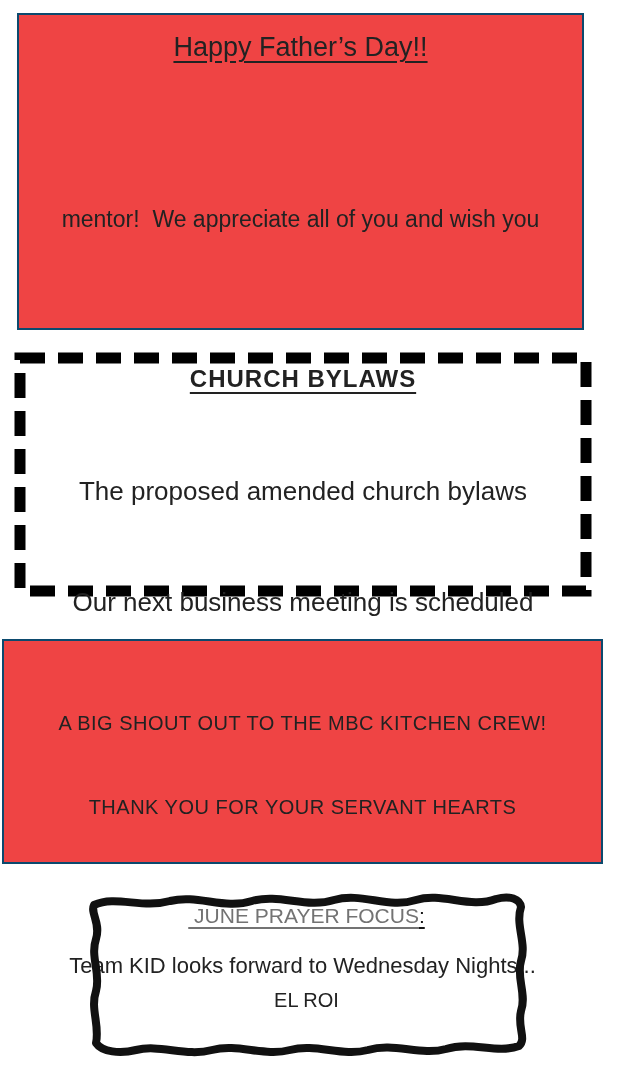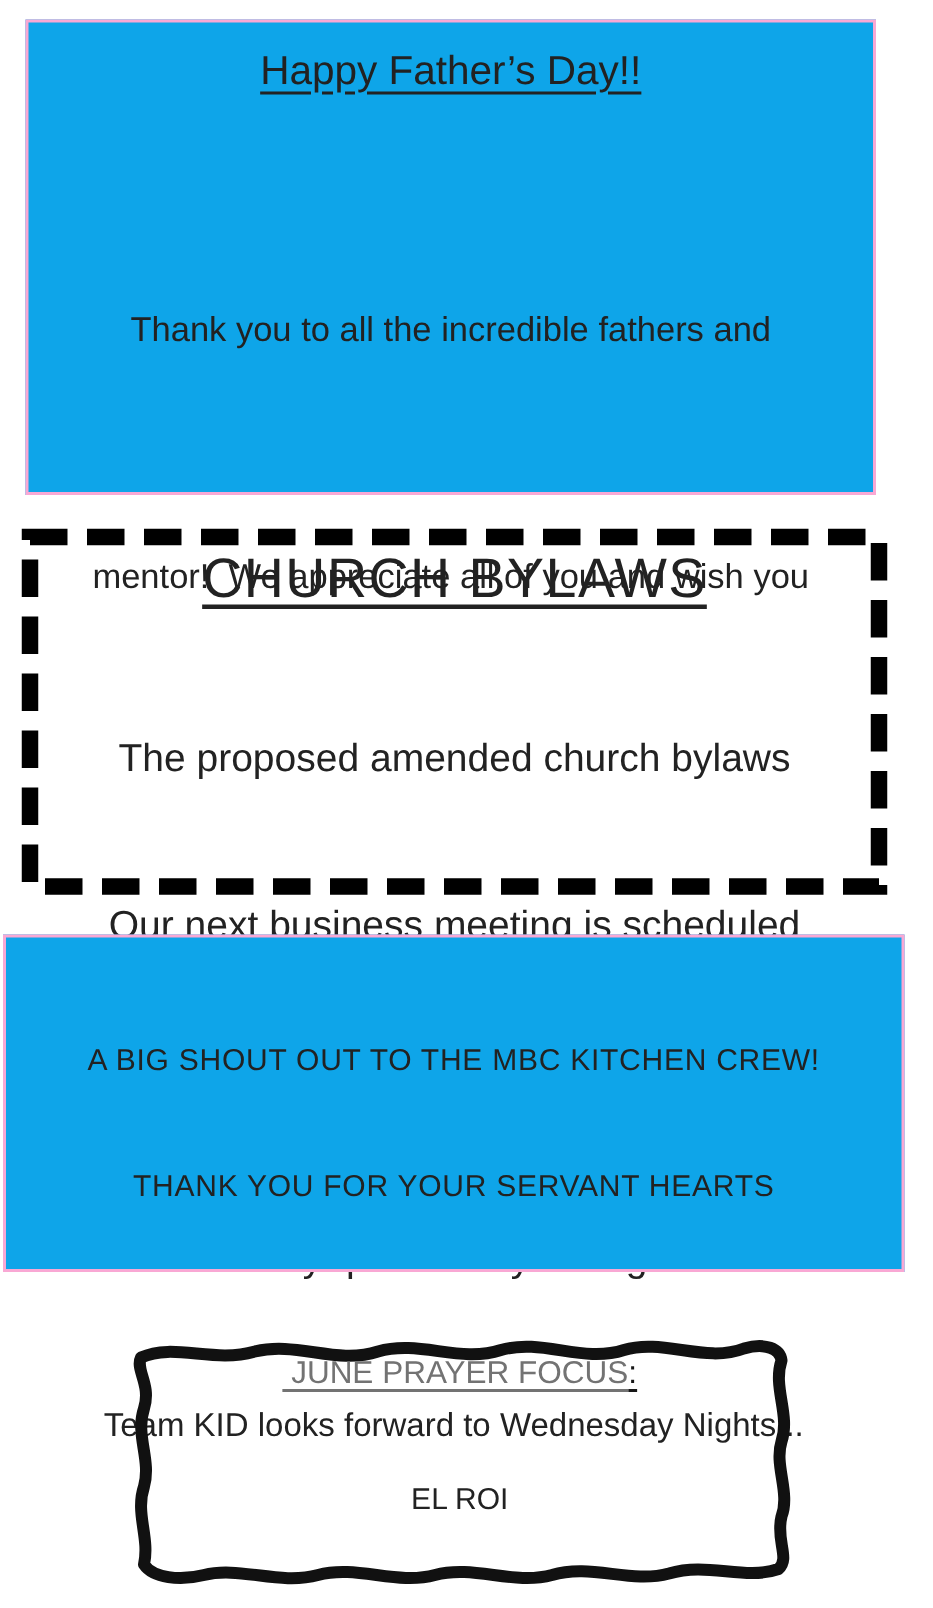--- a/index.html
+++ b/index.html
@@ -4,44 +4,44 @@
 <style>
   html,body{margin:0;padding:0;background:#ffffff;}
   .page{
     position:relative;
     width:622px;height:1072px;
     background:#ffffff;
     font-family:"Liberation Sans",sans-serif;
     color:#222222;
     overflow:hidden;
   }
-  .box{position:absolute;border:2px solid #f9a8d4;text-align:center;box-sizing:border-box;background:#0ea5e9;}
+  .box{position:absolute;border:2px solid #0c4a6e;text-align:center;box-sizing:border-box;background:#ef4444;}
 
   
   .box-fathers{left:17px;top:13px;width:567px;height:317px;}
   .fd-title{
     margin:0;padding-top:17px;
     font-size:27px;font-weight:400;
     text-decoration:underline;text-underline-offset:5px;
   }
   .fd-body{margin-top:19px;font-size:23px;line-height:55px;white-space:pre-wrap;}
 
   
   .box-bylaws{position:absolute;left:14px;top:352px;width:578px;height:245px;text-align:center;box-sizing:border-box;}
   .dash-border{position:absolute;left:0;top:0;width:100%;height:100%;display:block;}
   .bylaws-content{position:relative;padding-top:13px;}
   .bl-title{
-    margin:0;font-size:37px;font-weight:400;letter-spacing:1px;
+    margin:0;font-size:24px;font-weight:700;letter-spacing:1px;
     text-decoration:underline;text-underline-offset:5px;
   }
   .bl-body{margin-top:6px;font-size:26px;line-height:37px;white-space:pre-wrap;}
   .bl-body sup{font-size:0.58em;vertical-align:super;line-height:0;}
 
   
-  .box-kitchen{left:2px;top:623px;width:601px;height:225px;}
+  .box-kitchen{left:2px;top:639px;width:601px;height:225px;}
   .kc-header{padding-top:12px;font-size:20px;line-height:28px;letter-spacing:0.5px;white-space:pre-wrap;}
   .kc-gap{height:19px;}
   .kc-body{font-size:22px;line-height:28px;white-space:pre-wrap;}
 
   
   .box-prayer{position:absolute;left:78px;top:883px;width:457px;height:179px;text-align:center;box-sizing:border-box;}
   .sketch-border{position:absolute;left:0;top:0;width:100%;height:100%;display:block;}
   .prayer-content{position:relative;padding-top:19px;}
   .pr-title{font-size:21px;line-height:28px;}
   .pr-title .red{color:#737373;text-decoration:underline;text-underline-offset:4px;white-space:pre;}
@@ -49,21 +49,20 @@
   .pr-body{font-size:20px;line-height:28px;white-space:pre-wrap;}
 </style>
 </head>
 <body>
 
 <div class="page">
 
   <section class="box box-fathers">
     <h1 class="fd-title">Happy Father’s Day!!</h1>
     <div class="fd-body">
-      <div>Thank you to all the incredible fathers and</div>
       <div>mentor!  We appreciate all of you and wish you</div>
     </div>
   </section>
 
   <section class="box-bylaws">
     <svg class="dash-border" viewBox="0 0 578 245" preserveAspectRatio="none" aria-hidden="true">
       <rect x="6" y="6" width="566" height="233" fill="none" stroke="#000000" stroke-width="11" stroke-dasharray="25 13"></rect>
     </svg>
     <div class="bylaws-content">
       <h2 class="bl-title">CHURCH BYLAWS</h2>

